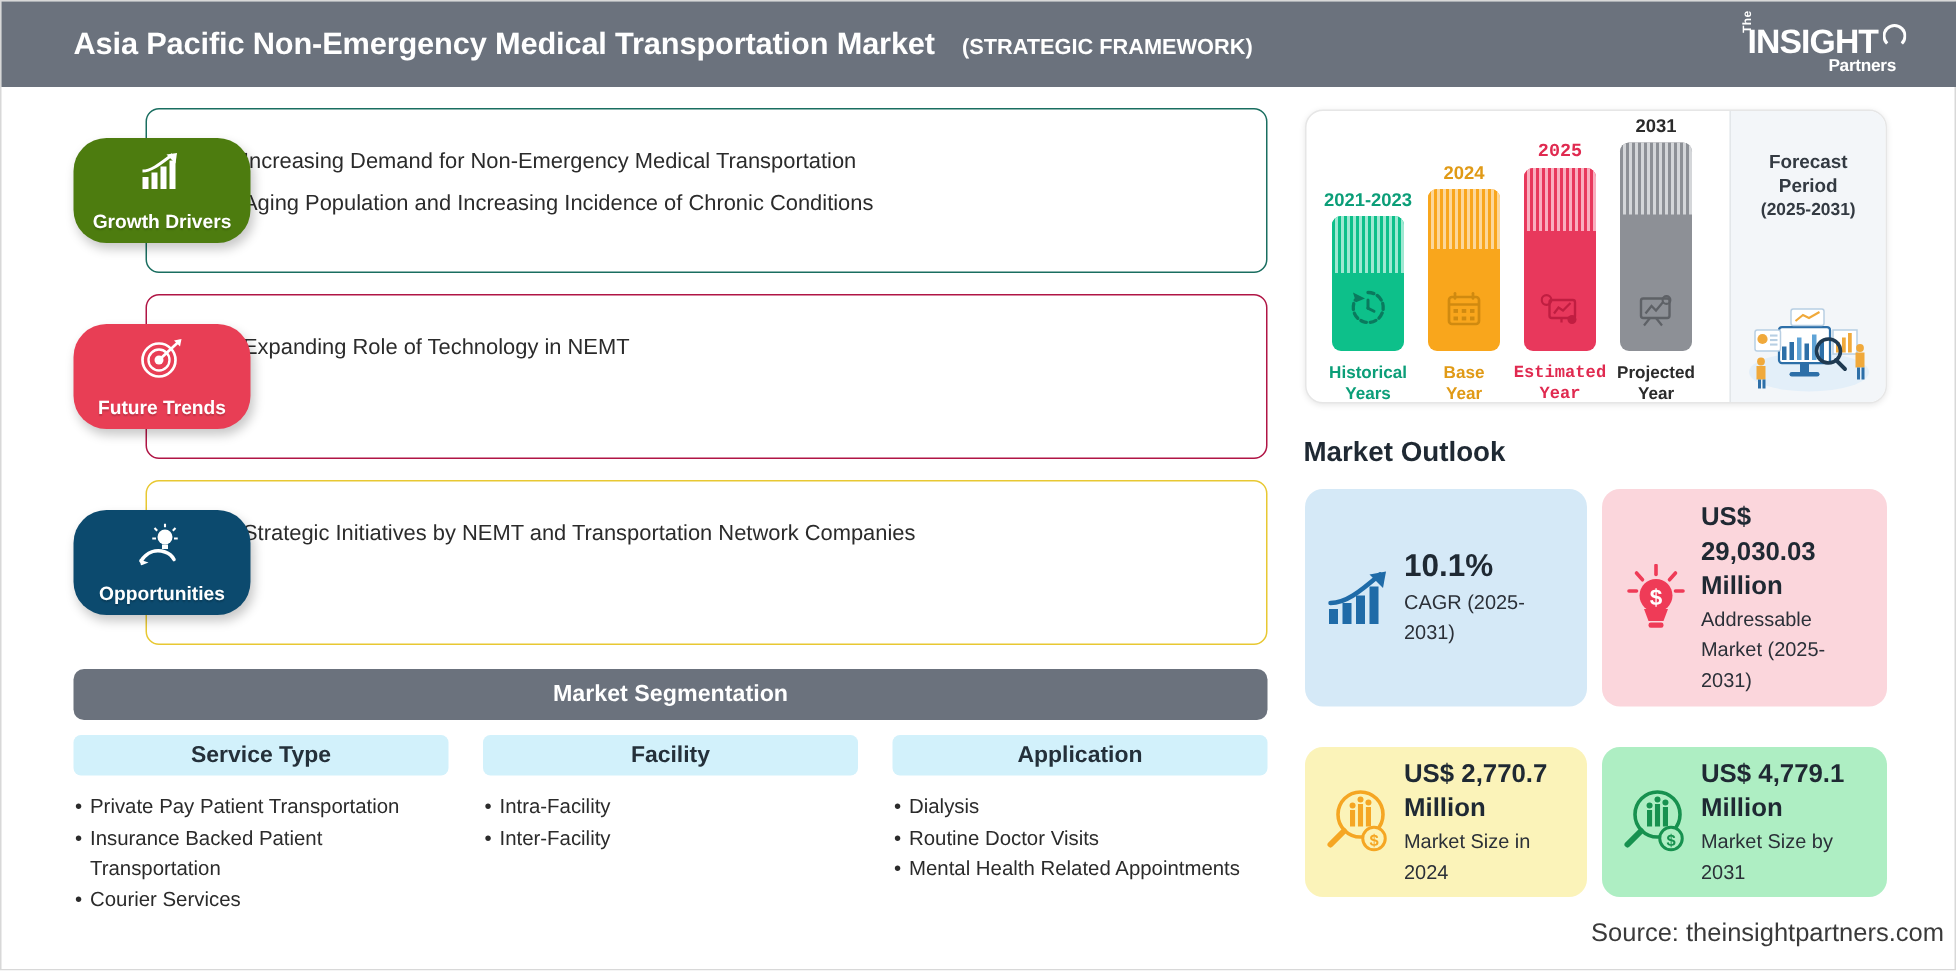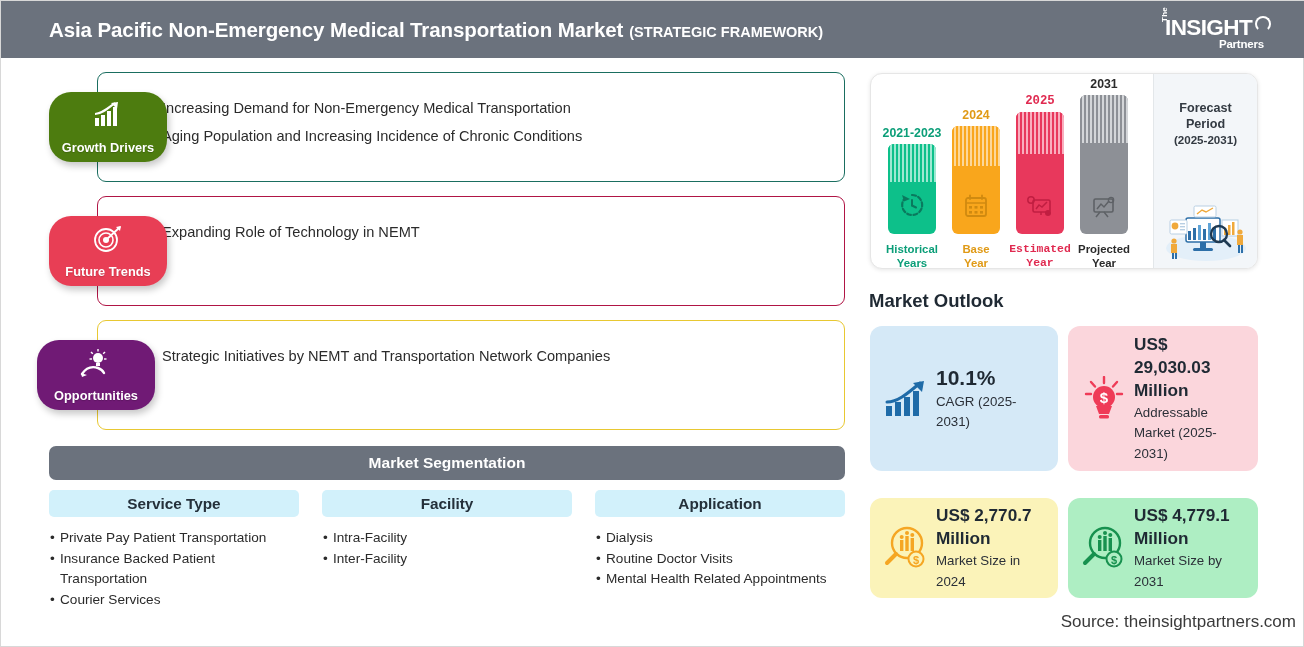--- a/index.html
+++ b/index.html
@@ -17,21 +17,21 @@
   }
 
   
   #header {
     position: absolute; left: 0; top: 0;
     width: 1304px; height: 57px;
     background: #6b727d;
     display: flex; align-items: center;
   }
   #header-titles {
-    display: flex; align-items: baseline; gap: 6px;
+    display: flex; align-items: baseline; gap: 18px;
     margin-left: 48px;
   }
   #header-title {
     font-size: 20.5px; font-weight: bold; color: #ffffff;
     letter-spacing: -0.1px;
   }
   #header-subtitle {
     font-size: 14.5px; font-weight: bold; color: #ffffff;
   }
   #logo {
@@ -257,21 +257,21 @@
         </span>
         <span class="pill-label">Future Trends</span>
       </div>
       <ul class="factor-bullets">
         <li>Expanding Role of Technology in NEMT</li>
       </ul>
     </div>
 
     <div class="factor-row" style="top:262px;width:860px;height:110px;">
       <div class="factor-panel" style="left:96px;top:0;width:748px;height:110px;border-color:#e8c832;"></div>
-      <div class="factor-pill" style="left:36px;top:20px;background:#701a75;">
+      <div class="factor-pill" style="left:48px;top:20px;background:#0c4a6e;">
         <span class="pill-icon">
           <svg width="34" height="28" viewBox="0 0 34 28">
             <circle cx="19" cy="9" r="5" fill="#fff"></circle>
             <rect x="17" y="14" width="4" height="3" fill="#fff"></rect>
             <g stroke="#fff" stroke-width="1.4">
               <line x1="19" y1="0" x2="19" y2="2.5"></line>
               <line x1="12" y1="3" x2="13.8" y2="4.8"></line>
               <line x1="26" y1="3" x2="24.2" y2="4.8"></line>
               <line x1="10.5" y1="10" x2="13" y2="10"></line>
               <line x1="27.5" y1="10" x2="25" y2="10"></line>

